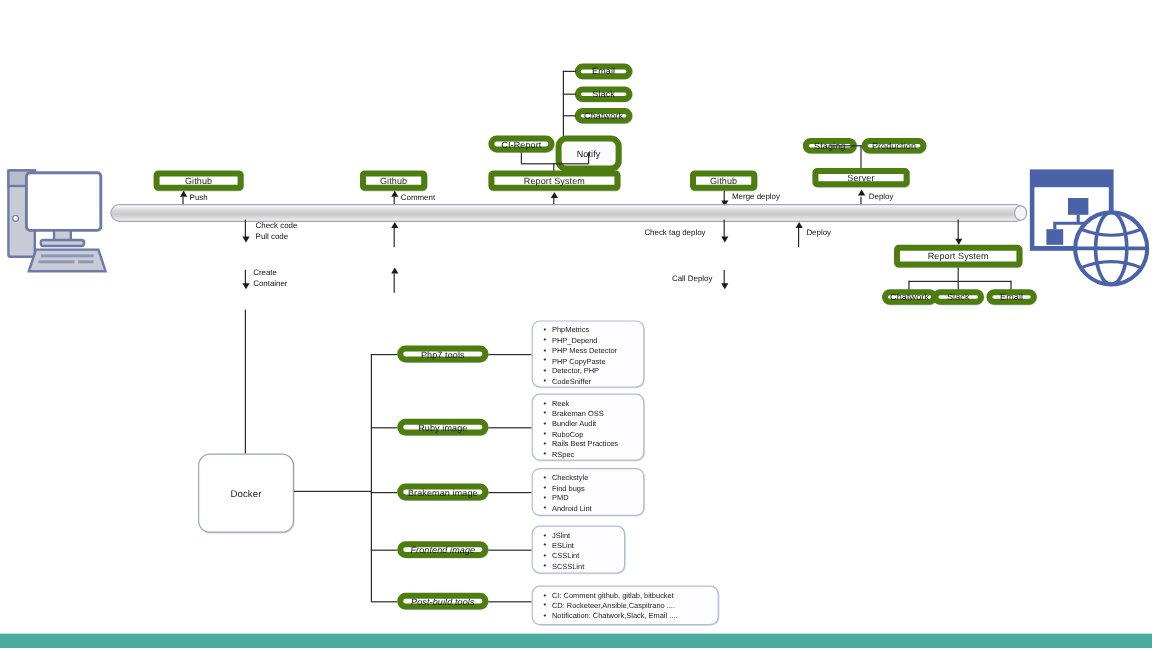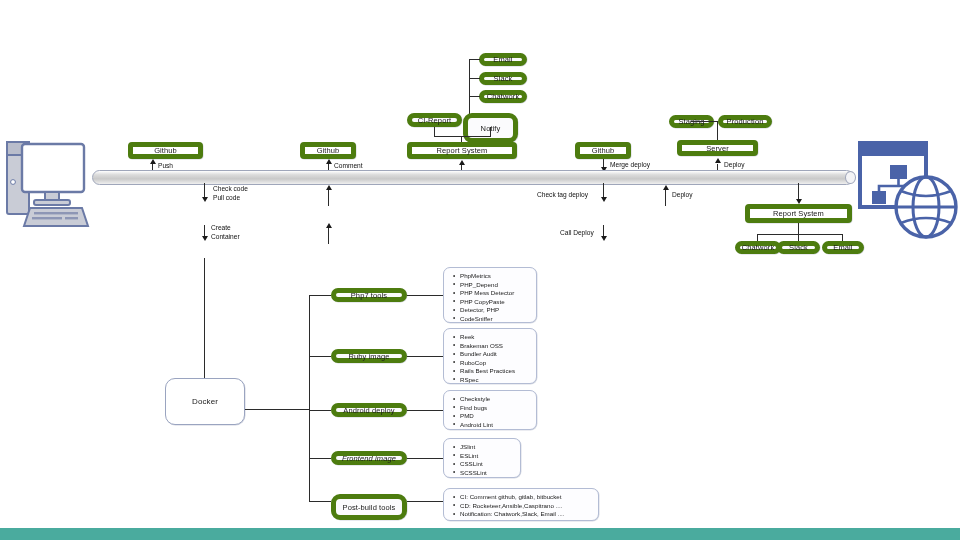--- a/index.html
+++ b/index.html
@@ -203,21 +203,21 @@
   <div class="ln lnv" style="left:328px;top:228px;width:1.4px;height:16px;"></div>
   <div class="arrow up" style="left:325.5px;top:223px;"></div>
 
   <div class="ln lnv" style="left:603px;top:225px;width:1.4px;height:13px;"></div>
   <div class="arrow down" style="left:600.5px;top:236px;"></div>
   <div class="edgelabel" style="left:560px;top:229px;">Call Deploy</div>
 
 
   <div class="ln lnv" style="left:204px;top:258px;width:1.2px;height:120px;"></div>
 
-  <div class="node docker" style="left:165px;top:378px;width:80px;height:47px;">Docker</div>
+  <div class="node docker" style="left:165px;top:378px;width:80px;height:66px;">Docker</div>
 
   <div class="ln lnh" style="left:245px;top:409px;width:65px;height:1.2px;"></div>
   <div class="ln lnv" style="left:309px;top:295px;width:1.2px;height:206px;"></div>
 
   <div class="ln lnh" style="left:309px;top:295px;width:22px;height:1.2px;"></div>
   <div class="node soft" style="left:331px;top:288px;width:76px;height:14px;">Php7 tools</div>
   <div class="ln lnh" style="left:407px;top:295px;width:36px;height:1.2px;"></div>
   <div class="listbox" style="left:443px;top:267px;width:94px;height:56px;">
     <ul>
       <li>PhpMetrics</li>
@@ -237,21 +237,21 @@
       <li>Reek</li>
       <li>Brakeman OSS</li>
       <li>Bundler Audit</li>
       <li>RuboCop</li>
       <li>Rails Best Practices</li>
       <li>RSpec</li>
     </ul>
   </div>
 
   <div class="ln lnh" style="left:309px;top:410px;width:22px;height:1.2px;"></div>
-  <div class="node soft" style="left:331px;top:403px;width:76px;height:14px;">Android deploy</div>
+  <div class="node soft" style="left:331px;top:403px;width:76px;height:14px;">Brakeman image</div>
   <div class="ln lnh" style="left:407px;top:410px;width:36px;height:1.2px;"></div>
   <div class="listbox" style="left:443px;top:390px;width:94px;height:40px;">
     <ul>
       <li>Checkstyle</li>
       <li>Find bugs</li>
       <li>PMD</li>
       <li>Android Lint</li>
     </ul>
   </div>
 
@@ -261,21 +261,21 @@
   <div class="listbox" style="left:443px;top:438px;width:78px;height:40px;">
     <ul>
       <li>JSlint</li>
       <li>ESLint</li>
       <li>CSSLint</li>
       <li>SCSSLint</li>
     </ul>
   </div>
 
   <div class="ln lnh" style="left:309px;top:501px;width:22px;height:1.2px;"></div>
-  <div class="node soft" style="left:331px;top:494px;width:76px;height:26px;">Post-build tools</div>
+  <div class="node soft" style="left:331px;top:494px;width:76px;height:14px;font-style:italic;">Post-build tools</div>
   <div class="ln lnh" style="left:407px;top:501px;width:36px;height:1.2px;"></div>
   <div class="listbox" style="left:443px;top:488px;width:156px;height:33px;">
     <ul>
       <li>CI: Comment github, gitlab, bitbucket</li>
       <li>CD: Rocketeer,Ansible,Caspitrano ....</li>
       <li>Notification: Chatwork,Slack, Email ....</li>
     </ul>
   </div>
 
   <div class="node" style="left:745px;top:204px;width:107px;height:19px;">Report System</div>

